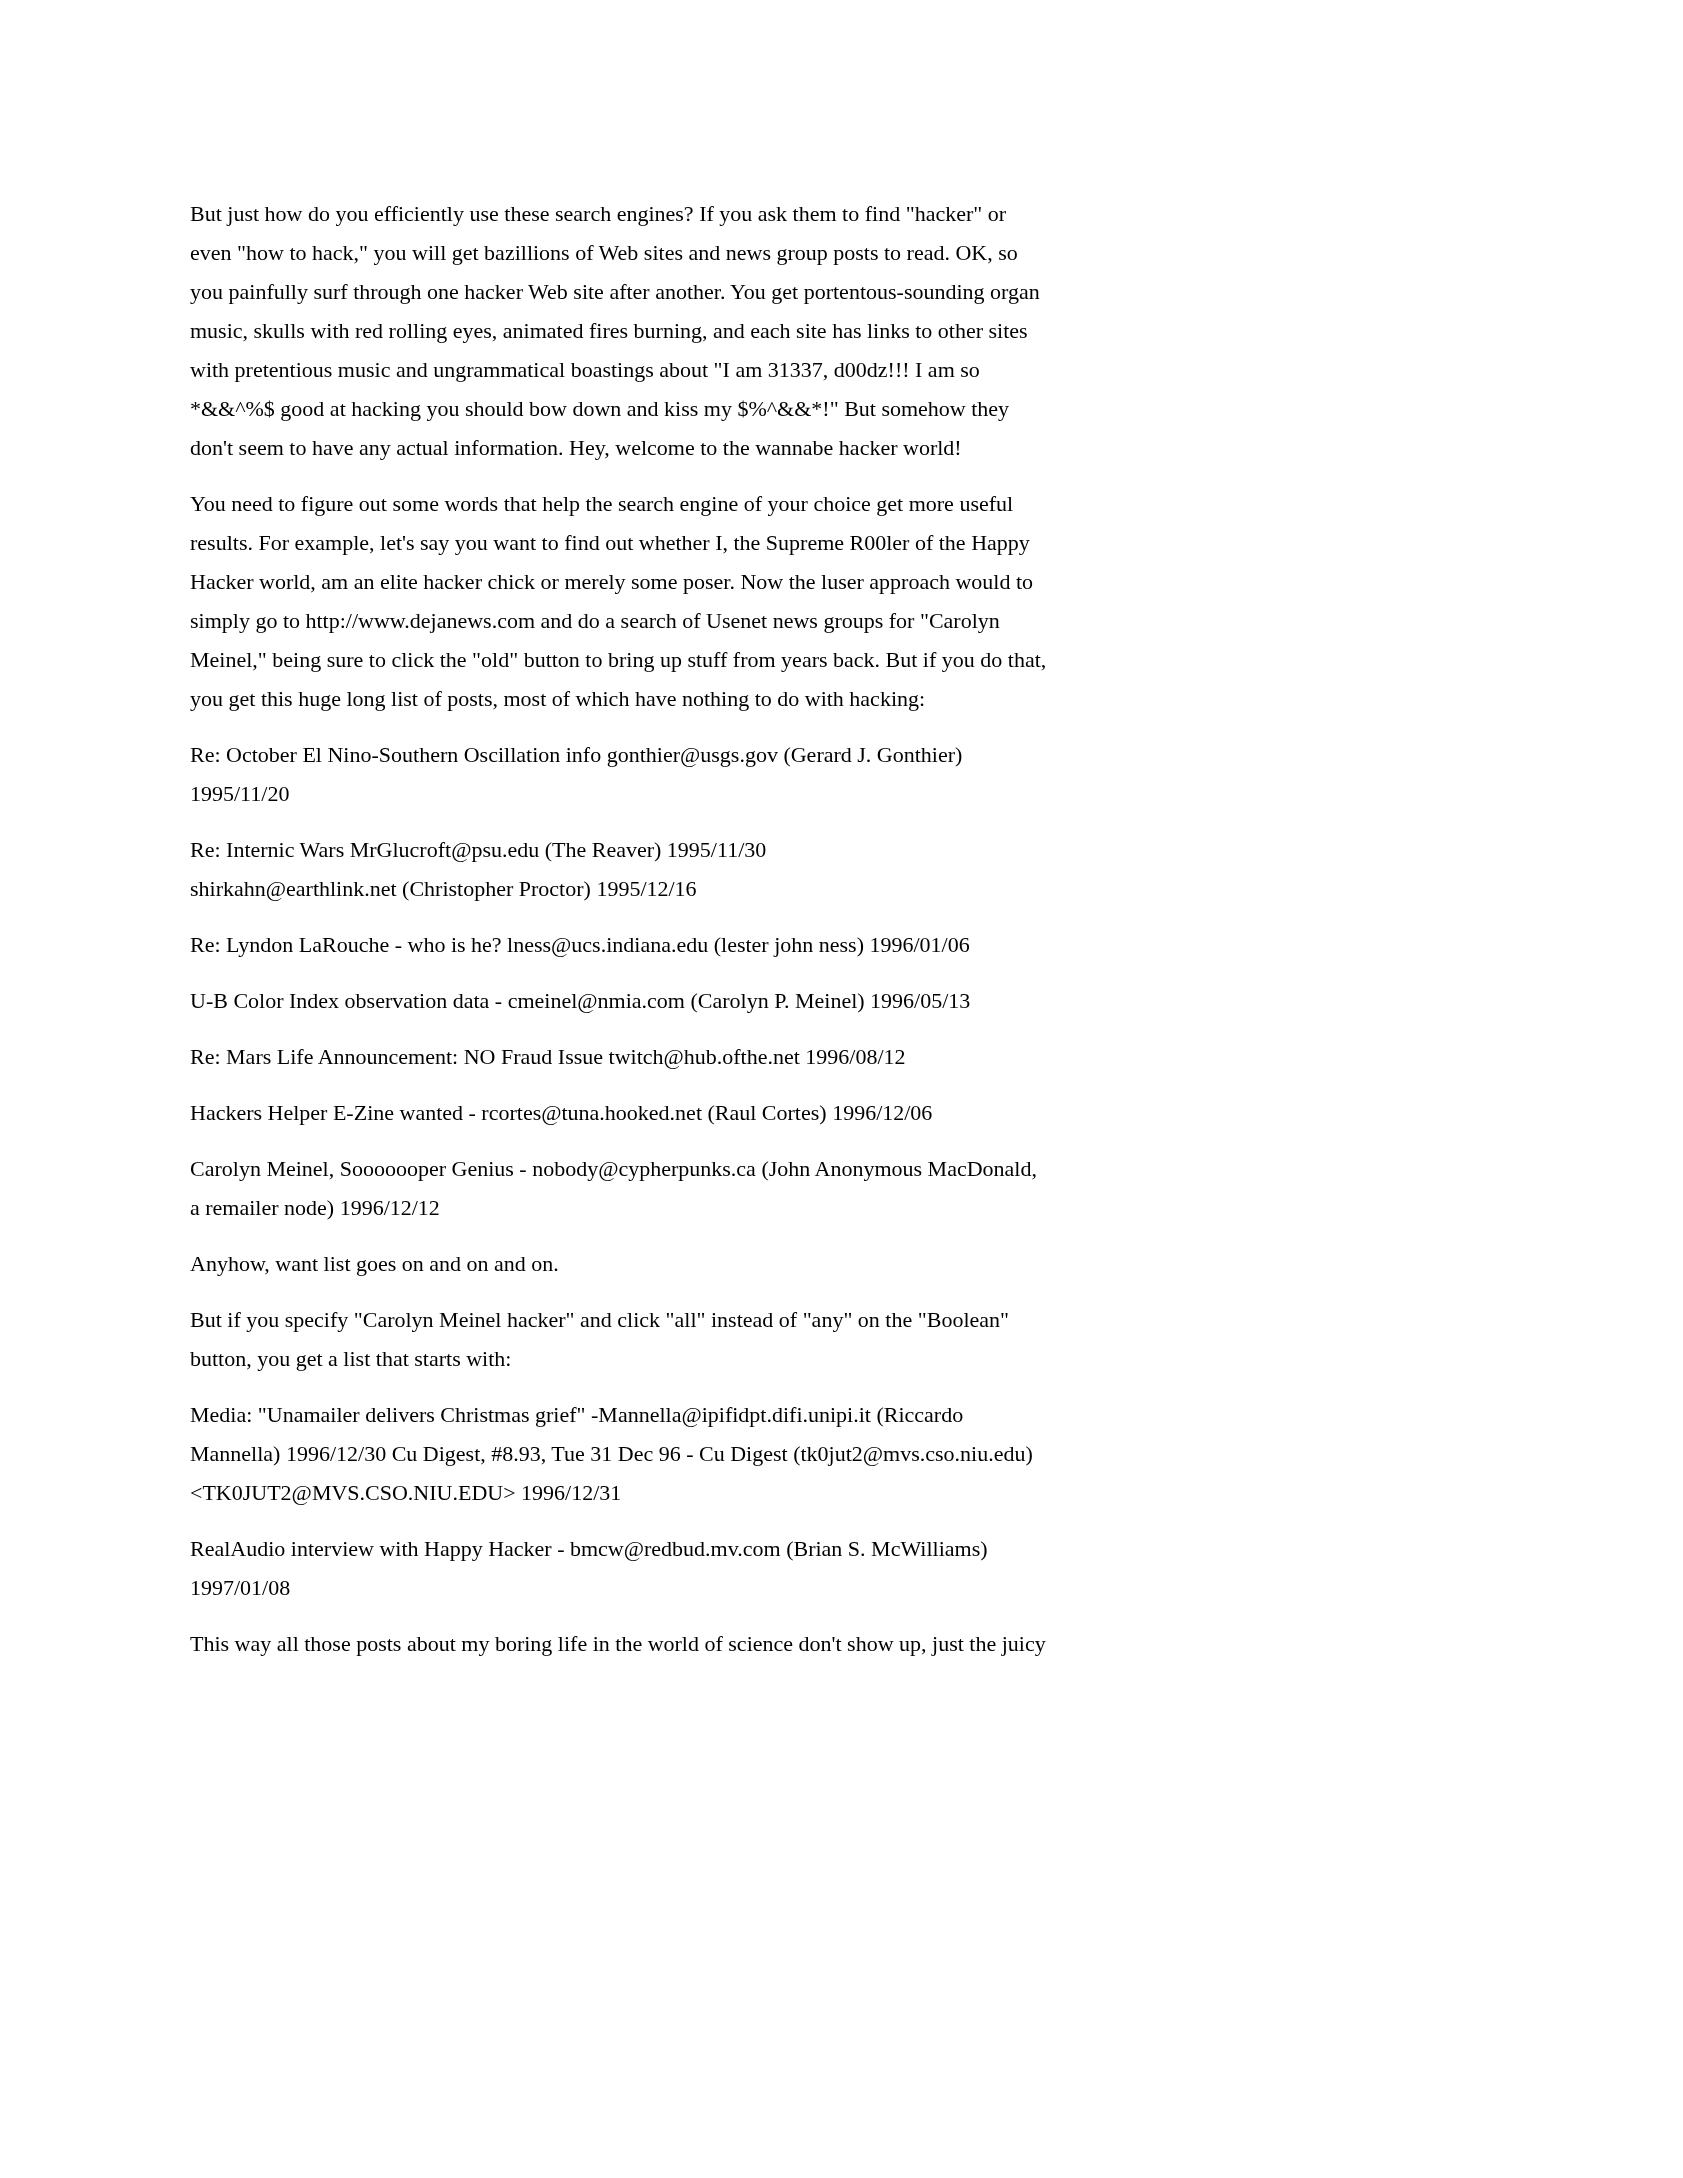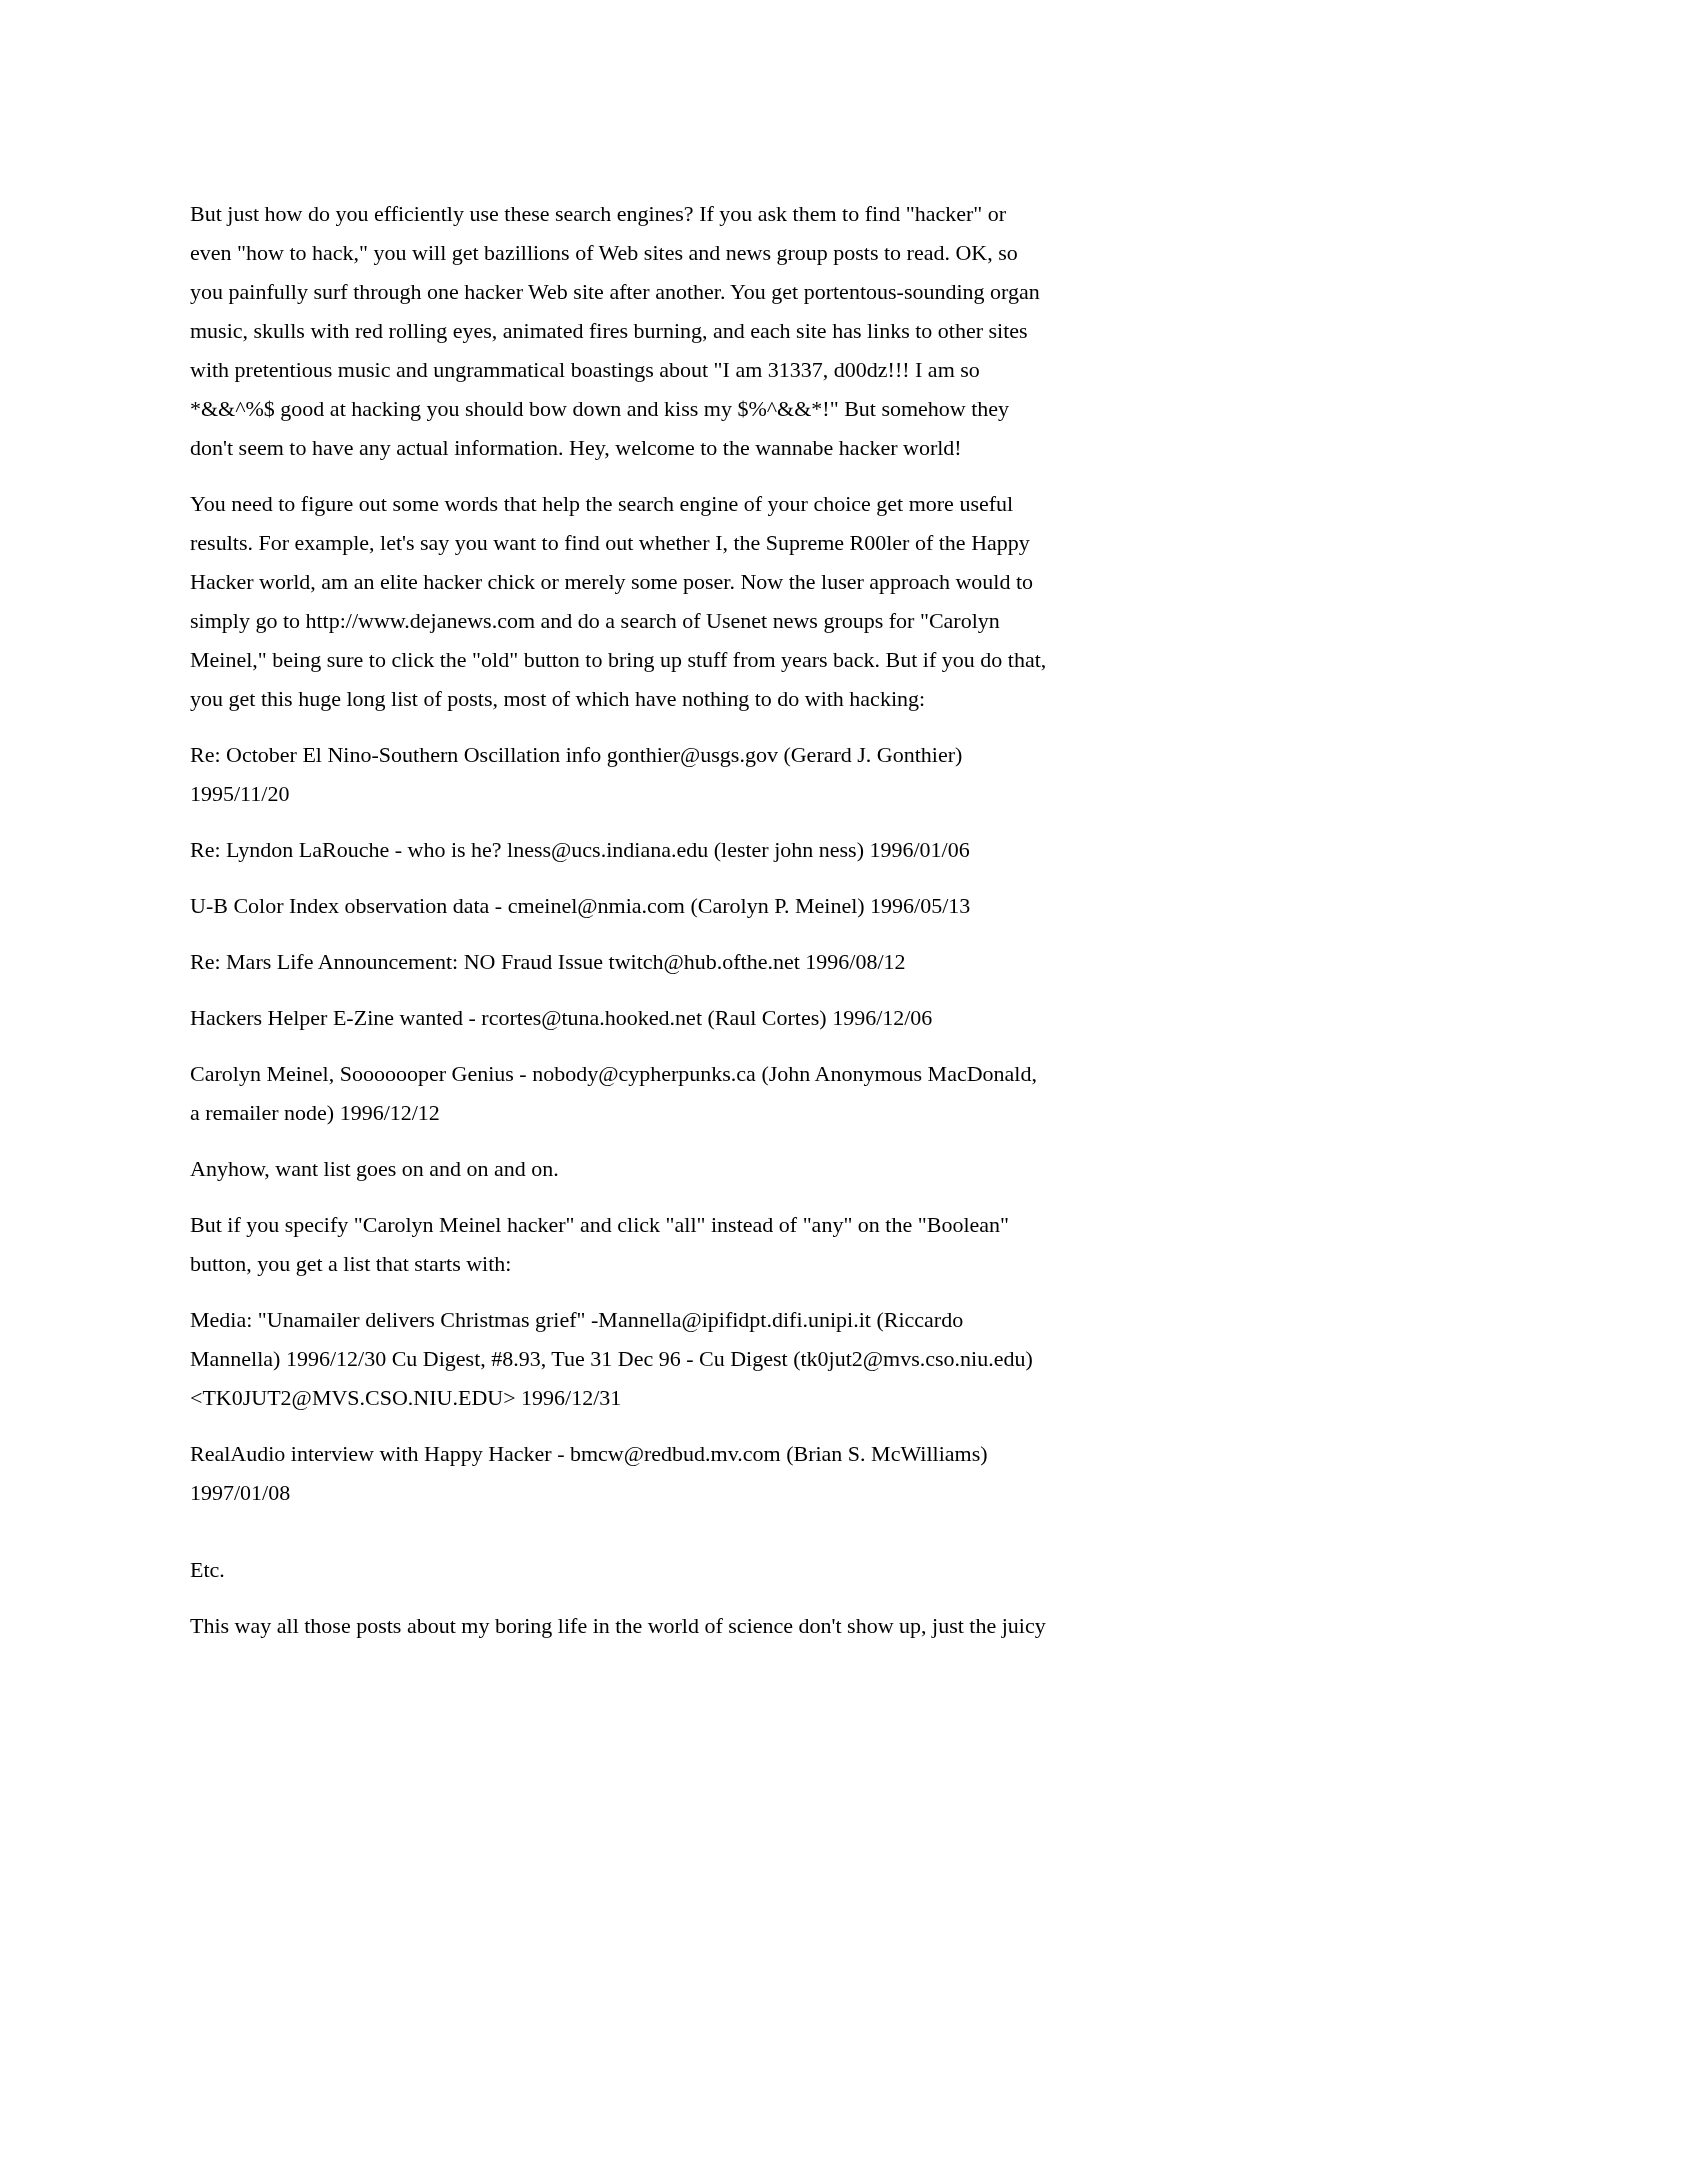--- a/index.html
+++ b/index.html
@@ -50,31 +50,32 @@
 *&amp;&amp;^%$ good at hacking you should bow down and kiss my $%^&amp;&amp;*!" But somehow they
 don't seem to have any actual information. Hey, welcome to the wannabe hacker world!</p>
     <p class="para">You need to figure out some words that help the search engine of your choice get more useful
 results. For example, let's say you want to find out whether I, the Supreme R00ler of the Happy
 Hacker world, am an elite hacker chick or merely some poser. Now the luser approach would to
 simply go to http://www.dejanews.com and do a search of Usenet news groups for "Carolyn
 Meinel," being sure to click the "old" button to bring up stuff from years back. But if you do that,
 you get this huge long list of posts, most of which have nothing to do with hacking:</p>
     <p class="para">Re: October El Nino-Southern Oscillation info gonthier@usgs.gov (Gerard J. Gonthier)
 1995/11/20</p>
+    <p class="para">Re: Internic Wars MrGlucroft@psu.edu (The Reaver) 1995/11/30
+shirkahn@earthlink.net (Christopher Proctor) 1995/12/16</p>
     <p class="para">Re: Lyndon LaRouche - who is he? lness@ucs.indiana.edu (lester john ness) 1996/01/06</p>
     <p class="para">U-B Color Index observation data - cmeinel@nmia.com (Carolyn P. Meinel) 1996/05/13</p>
     <p class="para">Re: Mars Life Announcement: NO Fraud Issue twitch@hub.ofthe.net 1996/08/12</p>
     <p class="para">Hackers Helper E-Zine wanted - rcortes@tuna.hooked.net (Raul Cortes) 1996/12/06</p>
     <p class="para">Carolyn Meinel, Sooooooper Genius - nobody@cypherpunks.ca (John Anonymous MacDonald,
 a remailer node) 1996/12/12</p>
     <p class="para">Anyhow, want list goes on and on and on.</p>
     <p class="para">But if you specify "Carolyn Meinel hacker" and click "all" instead of "any" on the "Boolean"
 button, you get a list that starts with:</p>
     <p class="para">Media: "Unamailer delivers Christmas grief" -Mannella@ipifidpt.difi.unipi.it (Riccardo
 Mannella) 1996/12/30 Cu Digest, #8.93, Tue 31 Dec 96 - Cu Digest (tk0jut2@mvs.cso.niu.edu)
 &lt;TK0JUT2@MVS.CSO.NIU.EDU&gt; 1996/12/31</p>
     <p class="para">RealAudio interview with Happy Hacker - bmcw@redbud.mv.com (Brian S. McWilliams)
 1997/01/08</p>
-    <p class="para extra-gap">Etc.</p>
     <p class="para">This way all those posts about my boring life in the world of science don't show up, just the juicy</p>
   </div>
 </div>
 
 
 </body></html>

